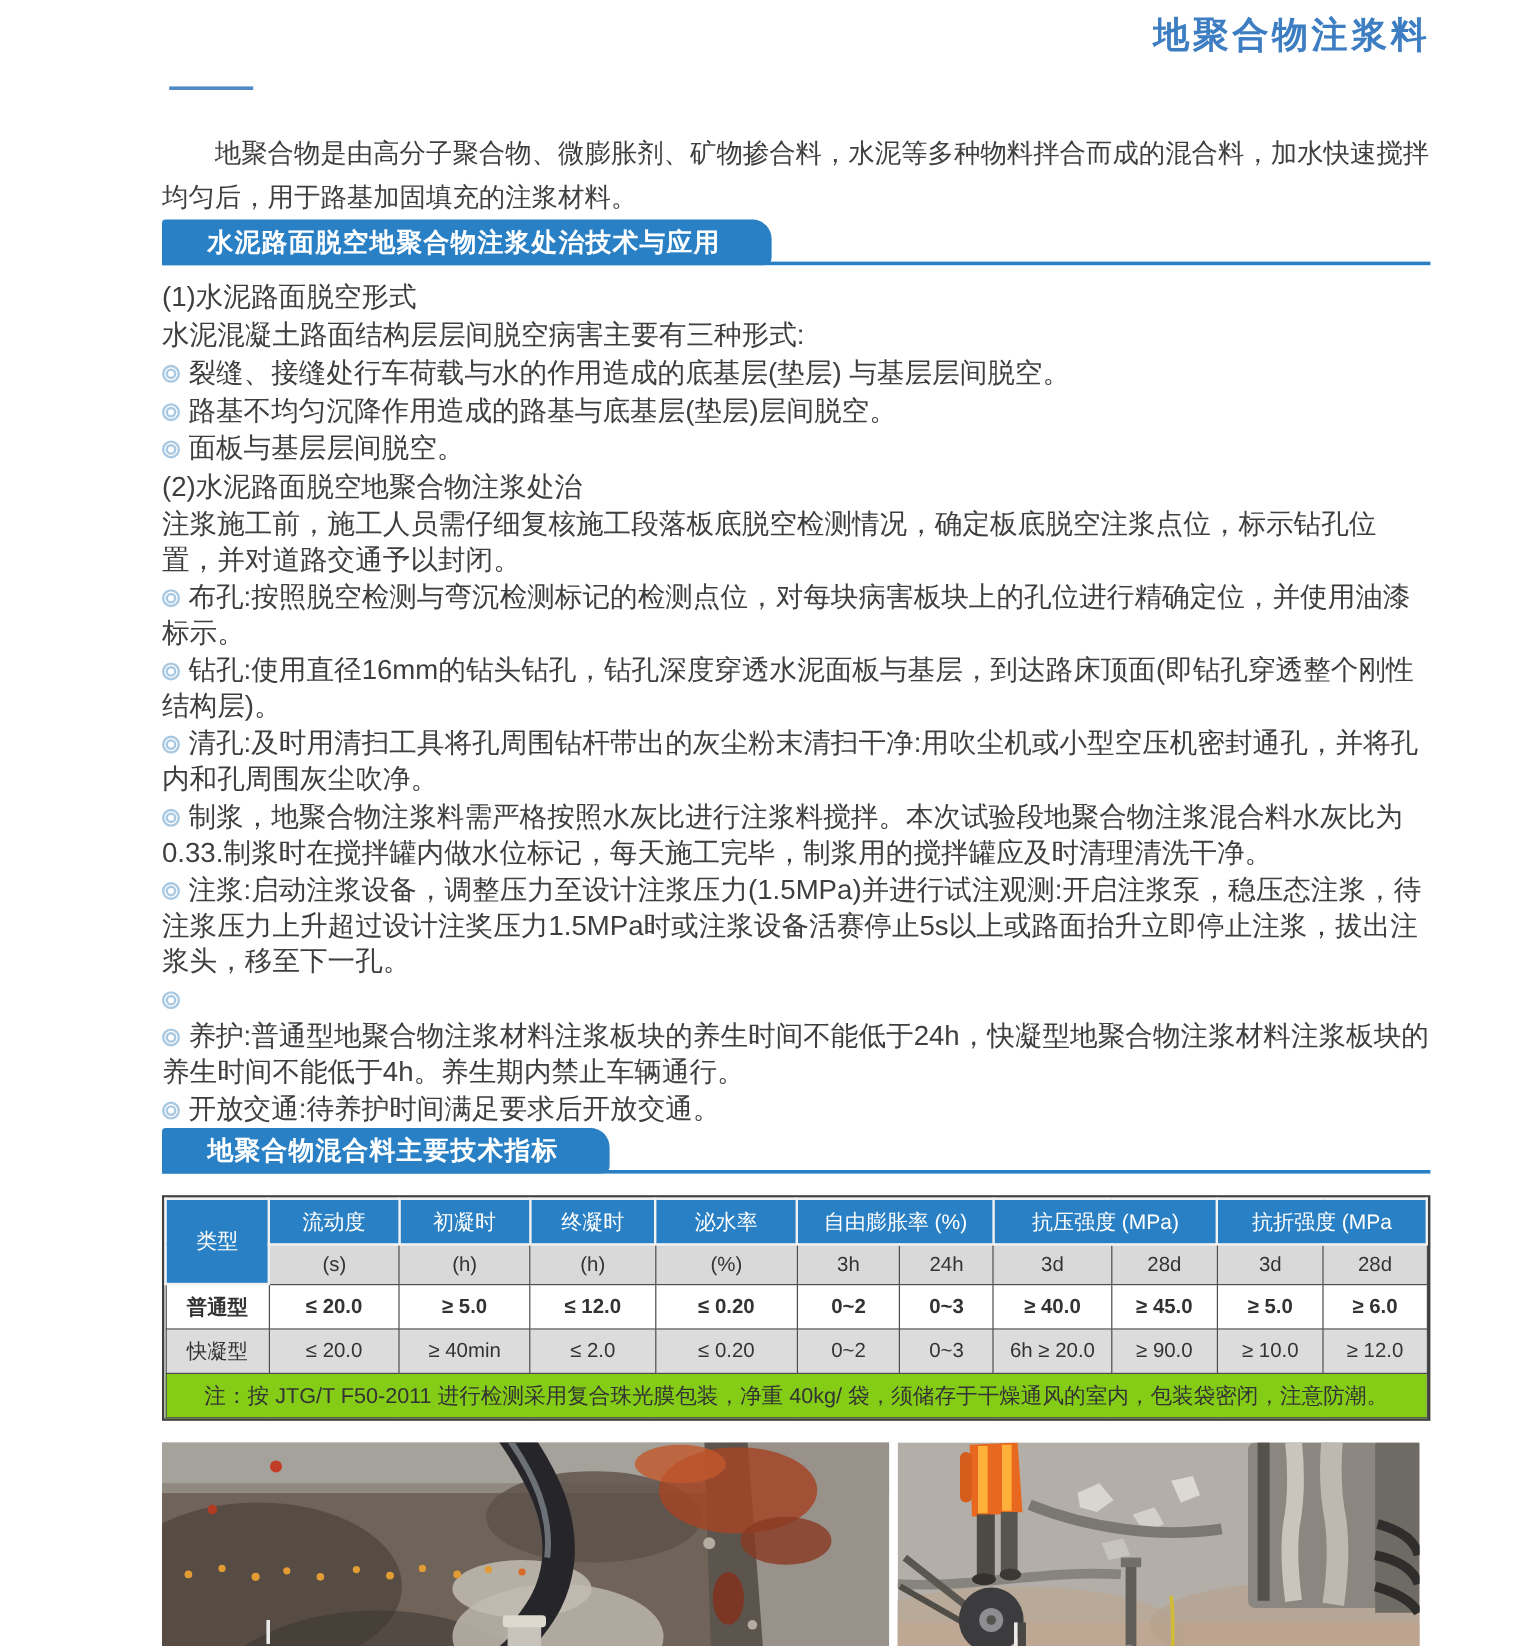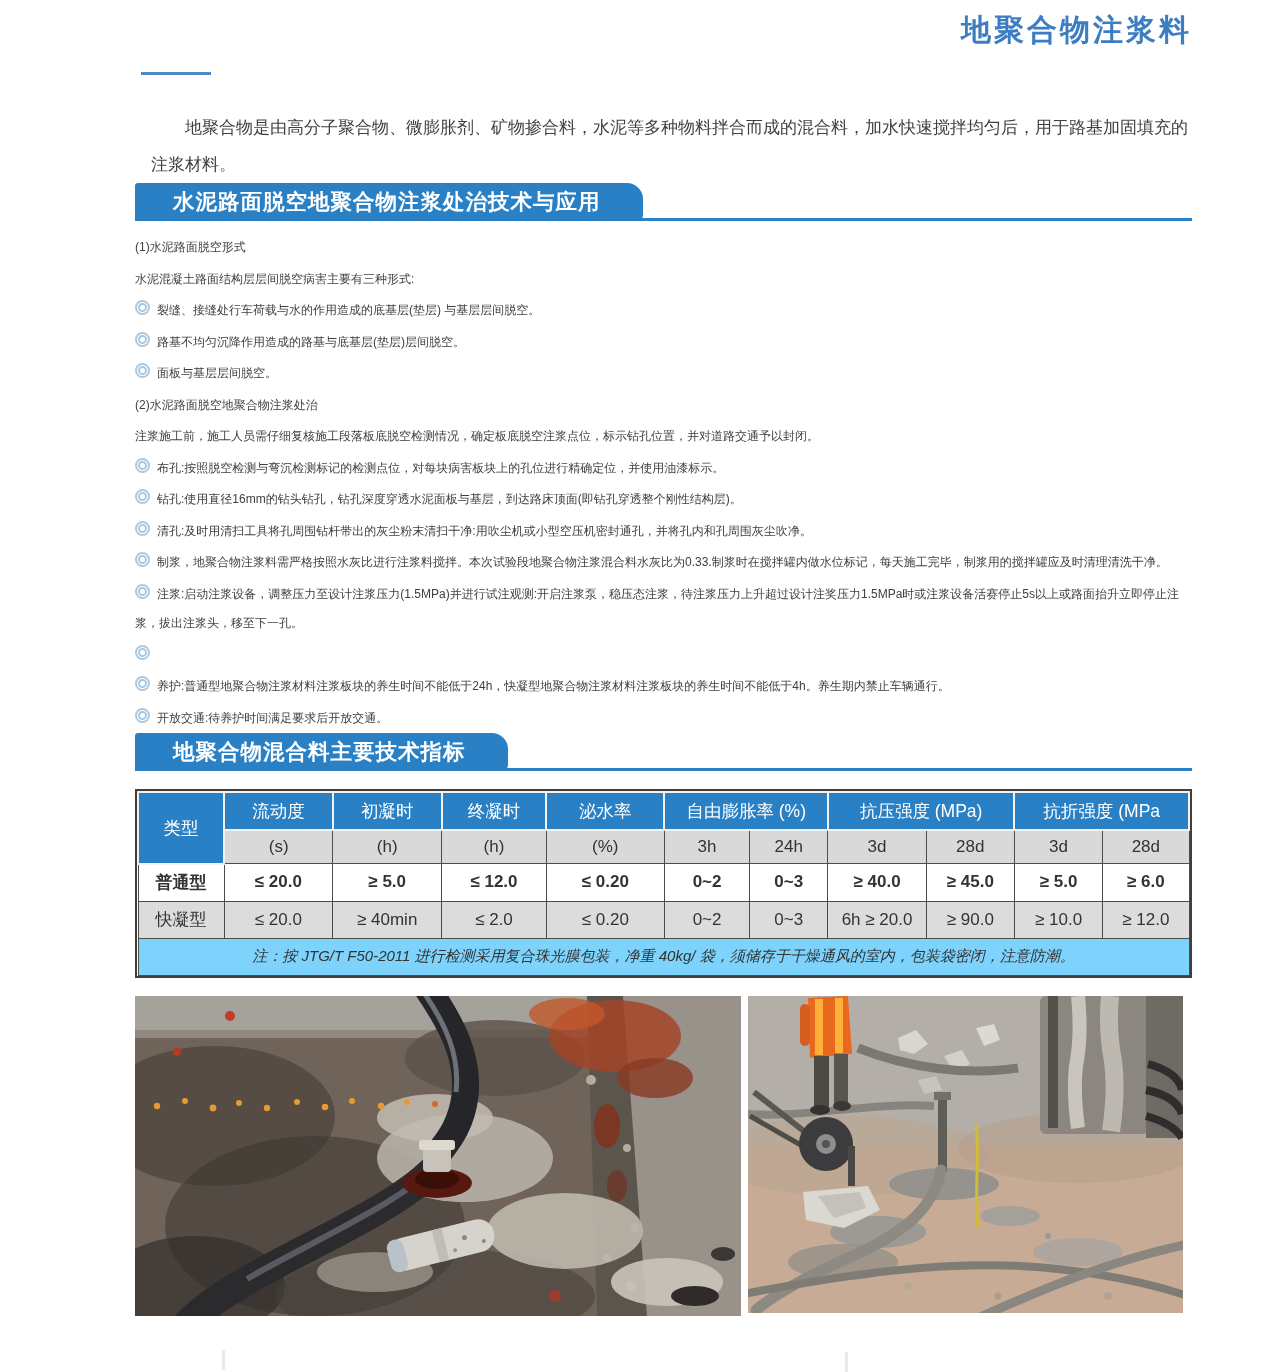--- a/index.html
+++ b/index.html
@@ -9,52 +9,52 @@
   }
   .content{margin-left:135px;margin-right:88px;position:relative;}
   
   .page-title{
     margin:0;padding-top:12px;font-size:30px;font-weight:bold;
     color:#3d7ec2;letter-spacing:3px;line-height:36px;text-align:right;
   }
   .title-dash{width:70px;height:3px;background:#4f8ac6;margin:24px 0 0 6px;}
   
   .intro{
-    margin:34px 0 0 16px;font-size:17px;line-height:37px;color:#3f3f3f;
+    margin:34px 0 0 0;font-size:22px;line-height:37px;color:#3f3f3f;
     text-indent:2em;
   }
   
   .banner-row{position:relative;margin-top:0;height:38px;}
   .banner{
     display:inline-block;position:relative;z-index:2;background:#2a80c4;color:#ffffff;
     font-size:21.5px;font-weight:bold;line-height:38px;padding:0 42px 0 38px;
     border-radius:3px 16px 6px 0;letter-spacing:1px;
   }
   .banner-line{position:absolute;left:0;right:0;bottom:0;height:3px;background:#2a80c4;}
   
   .body-block{margin-top:12px;}
-  .para{margin:2px 0 0 0;font-size:12px;line-height:29.5px;color:#3e3e3e;}
+  .para{margin:2px 0 0 0;font-size:23px;line-height:29.5px;color:#3e3e3e;}
   .blt{
     display:inline-block;width:11px;height:11px;border:2.5px solid #a9c9e2;border-radius:50%;
     margin-right:7px;vertical-align:-1px;
   }
   .blt-in{display:block;width:5px;height:5px;border:2px solid #a9c9e2;border-radius:50%;margin:1px;}
   
   .table-wrap{margin-top:18px;border:2px solid #3f3f3f;}
   table.spec{border-collapse:collapse;width:100%;font-size:17px;table-layout:fixed;}
   table.spec th,table.spec td{
     border:1px solid #4c4c4c;text-align:center;padding:3px 2px;font-weight:normal;color:#333;
   }
   table.spec th.blue{
     background:#2a80c4;color:#ffffff;border:2px solid #f2f2f2;font-size:17.5px;
   }
   table.spec .sub th{background:#d9d9d9;height:26px;}
   table.spec .row-a td{background:#ffffff;height:30px;font-weight:bold;}
   table.spec .row-b td{background:#dcdcdc;height:30px;}
-  table.spec .note-row td{background:#7dd3fc;font-size:15px;height:28px;padding:4px 6px;font-style:italic;}
+  table.spec .note-row td{background:#84cc16;font-size:18px;height:28px;padding:4px 6px;}
   table.spec th{height:30px;}
   
   .photos{margin-top:18px;display:flex;align-items:flex-start;gap:7px;}
   .photo{display:block;}
   
   .artifact{position:absolute;background:#e9e9e7;width:3px;height:20px;}
 </style>
 </head>
 <body>
 

